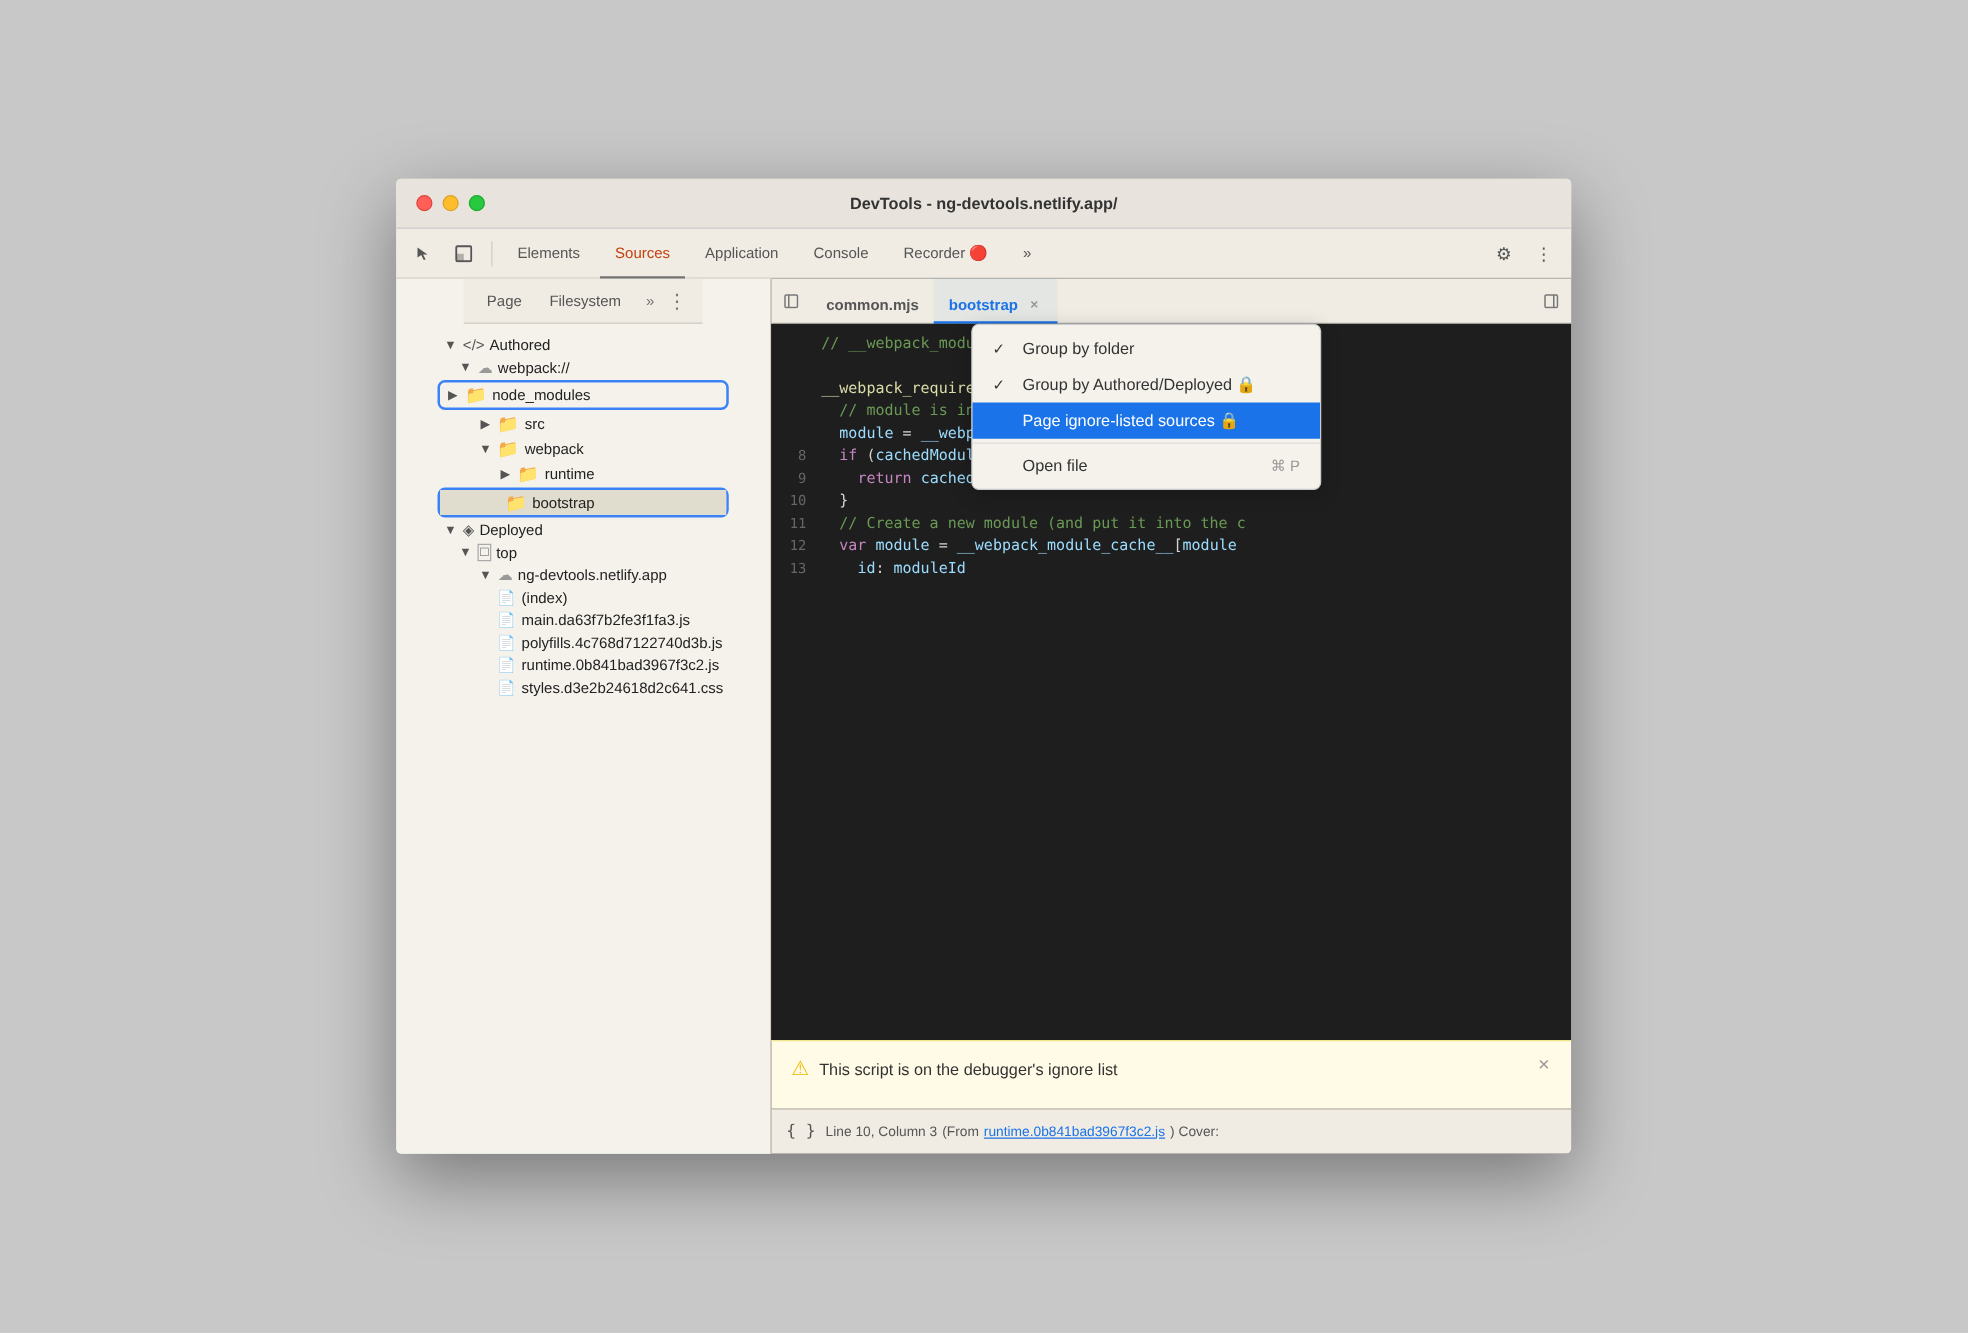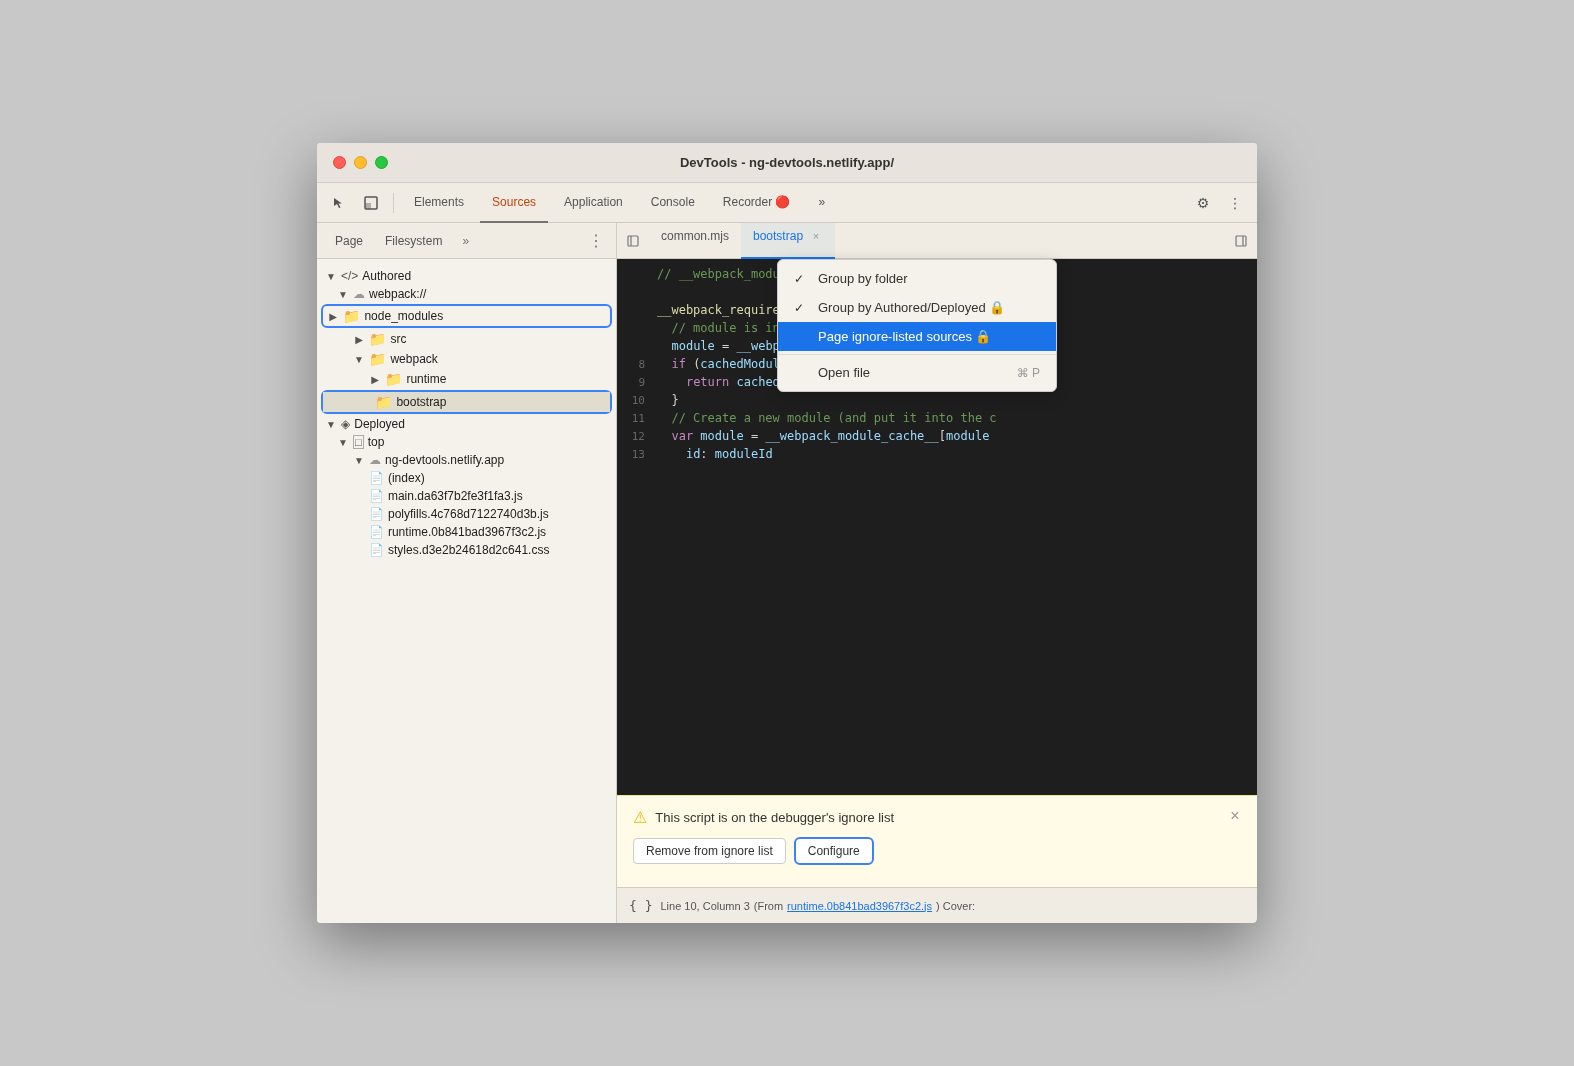--- a/index.html
+++ b/index.html
@@ -110,20 +110,21 @@
     }
 
     
     .sidebar {
       width: 300px;
       background: #f5f2eb;
       border-right: 1px solid #d0ccc4;
       display: flex;
       flex-direction: column;
       overflow: hidden;
+      align-items: center;
     }
     .sidebar-tabs {
       display: flex;
       align-items: center;
       padding: 0 8px;
       height: 36px;
       border-bottom: 1px solid #d0ccc4;
       background: #f0ece4;
       gap: 2px;
     }
@@ -241,24 +242,25 @@
       border-radius: 3px;
       margin-right: 4px;
     }
     .file-tab {
       padding: 6px 12px;
       font-size: 12px;
       color: #555;
       cursor: pointer;
       height: 36px;
       display: flex;
-      align-items: flex-start;
+      align-items: flex-end;
       gap: 6px;
       white-space: nowrap;
       border-bottom: 2px solid transparent;
+      font-weight: bold;
     }
     .file-tab.active {
       color: #1a73e8;
       border-bottom: 2px solid #1a73e8;
       background: rgba(26,115,232,0.05);
     }
     .file-tab-close {
       font-size: 11px;
       color: #999;
       width: 14px;
@@ -706,24 +708,20 @@
           <span>Open file</span>
           <span class="menu-shortcut">⌘ P</span>
         </div>
       </div>
 
       <div class="ignore-warning">
         <div class="ignore-warning-header">
           <span class="warning-icon">⚠</span>
           <span>This script is on the debugger's ignore list</span>
         </div>
-        <div class="ignore-warning-actions">
-          <button class="ignore-btn">Remove from ignore list</button>
-          <button class="configure-btn">Configure</button>
-        </div>
         <span class="ignore-close">×</span>
       </div>
 
       <div class="status-bar">
         <span class="status-braces">{ }</span>
         <span>Line 10, Column 3</span>
         <span>(From</span>
         <span class="status-link">runtime.0b841bad3967f3c2.js</span>
         <span>) Cover:</span>
       </div>

